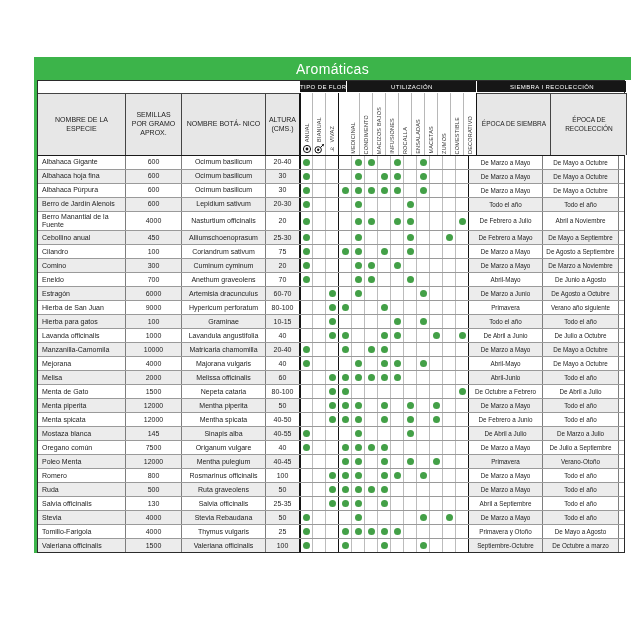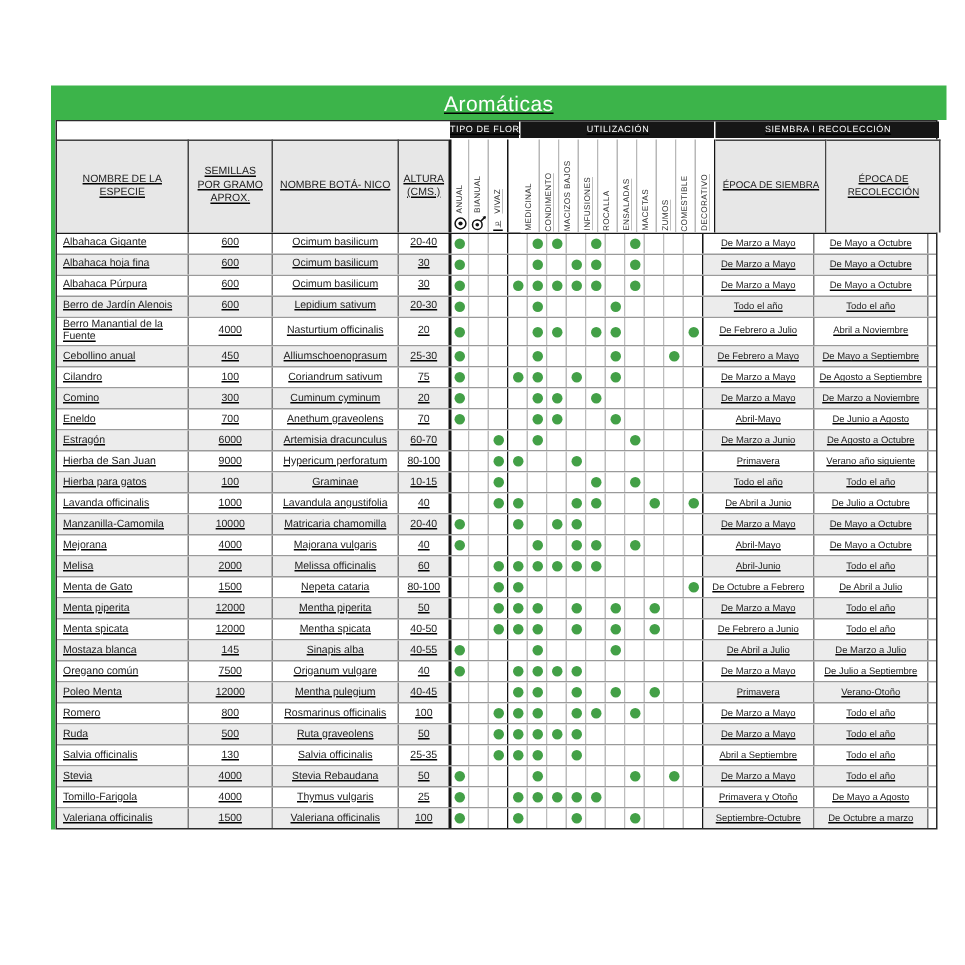--- a/index.html
+++ b/index.html
@@ -1,17 +1,17 @@
 <!DOCTYPE html>
 <html><head>
 <meta charset="utf-8">
 <style>
   html,body{margin:0;padding:0;background:#fff;}
   body{width:643px;height:643px;font-family:"Liberation Sans",sans-serif;overflow:hidden;}
-  .sheet{margin:57px 0 0 34px;width:597px;text-decoration:underline;}
+  .sheet{margin:57px 0 0 34px;width:597px;}
   .titlebar{width:597px;height:23px;background:#3cb44a;display:flex;align-items:center;justify-content:center;
             color:#fff;font-size:14px;letter-spacing:.3px;}
   .table-wrap{border-left:3px solid #3cb44a;width:588px;}
   .grid{border:1px solid #2b2b2b;border-left:1px solid #2b2b2b;background:#fff;}
   
   .hrow{display:flex;align-items:stretch;border-bottom:1.5px solid #1a1a1a;}
   .hleft{display:flex;flex-direction:column;}
   .htop{height:12px;background:#fff;}
   .hcell{height:62px;background:#e7e7e7;border-right:1px solid #444;border-top:1px solid #444;
          display:flex;align-items:center;justify-content:center;text-align:center;

